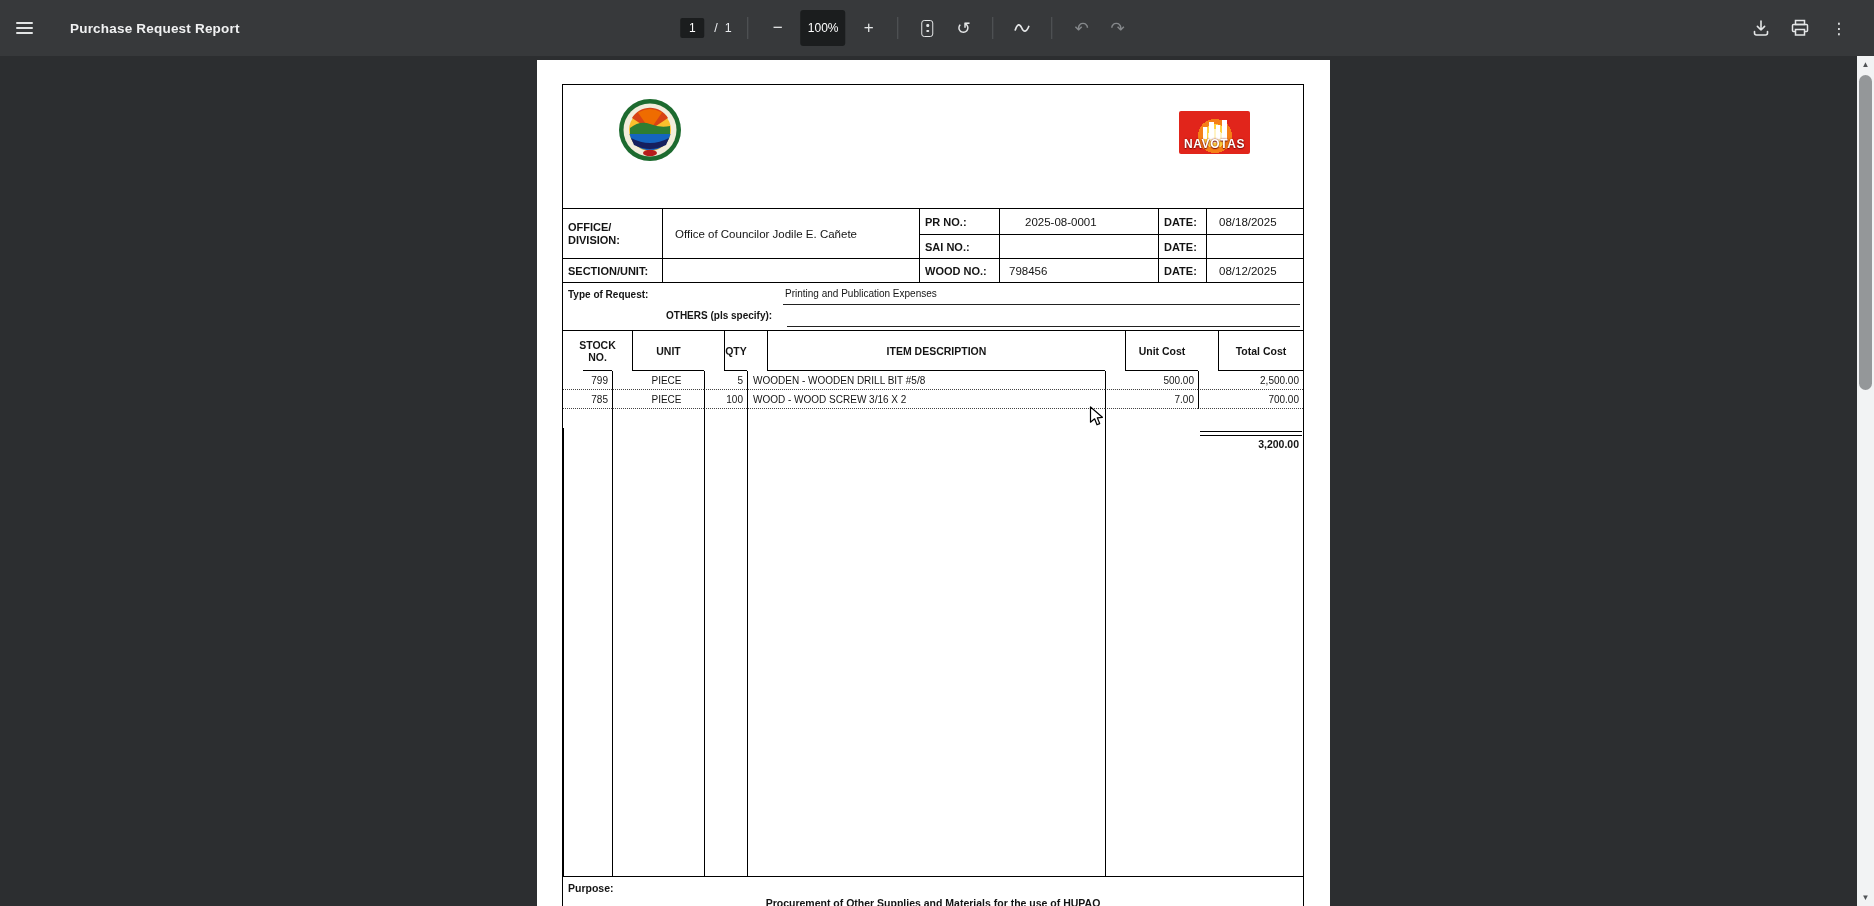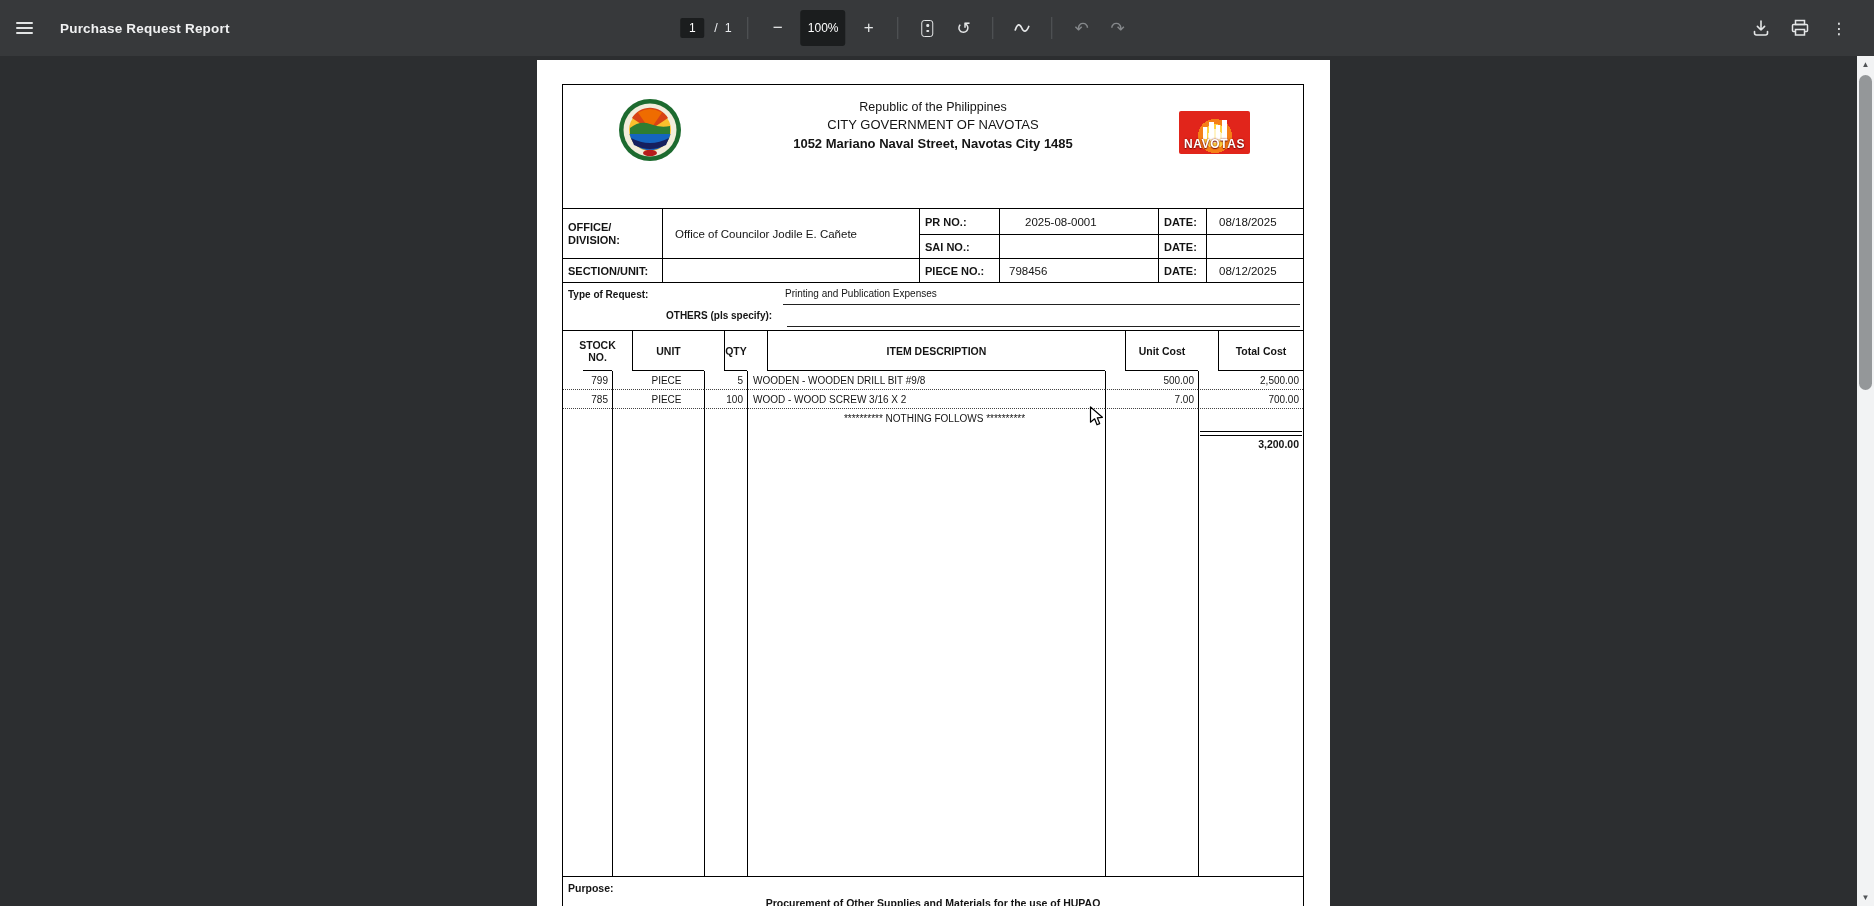--- a/index.html
+++ b/index.html
@@ -2,21 +2,21 @@
 <html><head>
 <meta charset="utf-8">
 <style>
   * { margin:0; padding:0; box-sizing:border-box; }
   html,body { width:1874px; height:906px; overflow:hidden; background:#2c2e30;
               font-family:"Liberation Sans","DejaVu Sans",sans-serif; }
 
   
   .toolbar { position:absolute; left:0; top:0; width:1874px; height:56px;
              background:#37393b; display:flex; align-items:center; z-index:30; }
-  .tb-left { position:absolute; left:16px; display:flex; align-items:center; gap:18px; }
+  .tb-left { position:absolute; left:16px; display:flex; align-items:center; gap:28px; }
   .menu-btn { width:26px; height:26px; display:flex; flex-direction:column; justify-content:center;
               gap:3px; background:none; border:none; cursor:pointer; }
   .menu-btn span { display:block; width:17px; height:2px; background:#e2e4e5; border-radius:1px; }
   .tb-title { color:#f0f1f2; font-size:13.5px; font-weight:700; letter-spacing:.2px; }
   .tb-center { position:absolute; left:50%; top:0; height:56px; transform:translateX(-57%);
                display:flex; align-items:center; gap:10px; }
   .pg-box { width:24px; height:20px; background:#1b1d1e; border:none; border-radius:2px;
             color:#fff; font-size:12px; text-align:center; font-family:inherit; }
   .pg-sep { color:#e8eaed; font-size:12.5px; display:flex; gap:7px; }
   .vsep { width:1px; height:22px; background:#55585b; margin:0 6px; }
@@ -175,25 +175,20 @@
           <circle cx="32" cy="32" r="31" fill="#1d6b2f"></circle>
           <circle cx="32" cy="32" r="26.5" fill="#f2eddb"></circle>
           <circle cx="32" cy="32" r="21" fill="#fbc02d"></circle>
           <path d="M32 32 L14 20 A21 21 0 0 1 50 20 Z" fill="#d84315"></path>
           <path d="M32 32 L20 14.5 L26 12 L32 11 L38 12 L44 14.5 Z" fill="#ef6c00"></path>
           <path d="M12 30 q10 -8 20 -4 q10 4 20 2 l0 8 l-40 0 Z" fill="#2e7d32"></path>
           <path d="M11.5 36 a21 21 0 0 0 41 0 Z" fill="#1565c0"></path>
           <path d="M13 40 q19 10 38 0 l-3 7 q-16 8 -32 0 Z" fill="#16205e"></path>
           <ellipse cx="32" cy="55" rx="7" ry="3.2" fill="#b71c1c"></ellipse>
         </svg>
-        <div class="hdr-text">
-          <div class="hdr-l1">Republic of the Philippines</div>
-          <div class="hdr-l2">CITY GOVERNMENT OF NAVOTAS</div>
-          <div class="hdr-l3">1052 Mariano Naval Street, Navotas City 1485</div>
-        </div>
         <div class="logo">
           <div class="sun"></div>
           <svg width="71" height="43" viewBox="0 0 71 43">
             <rect x="24" y="16" width="4" height="12" fill="#fff"></rect>
             <rect x="30" y="11" width="5" height="17" fill="#fff"></rect>
             <rect x="37" y="14" width="4" height="14" fill="#fff"></rect>
             <rect x="43" y="9" width="5" height="19" fill="#fff"></rect>
           </svg>
           <div class="logo-text">NAVOTAS</div>
         </div>
@@ -209,21 +204,21 @@
         <div class="cell lbl bl">DATE:</div>
         <div class="cell bl">08/18/2025</div>
 
         <div class="cell lbl bl bt" style="grid-column:3">SAI NO.:</div>
         <div class="cell bl bt"></div>
         <div class="cell lbl bl bt">DATE:</div>
         <div class="cell bl bt"></div>
 
         <div class="cell lbl bt" style="grid-column:1">SECTION/UNIT:</div>
         <div class="cell bl bt"></div>
-        <div class="cell lbl bl bt">PIECE NO.:</div>
+        <div class="cell lbl bl bt">WOOD NO.:</div>
         <div class="cell bl bt" style="padding-left:9px">798456</div>
         <div class="cell lbl bl bt">DATE:</div>
         <div class="cell bl bt">08/12/2025</div>
       </div>
 
       <div class="sec sec-type">
         <div class="tor-label">Type of Request:</div>
         <div class="tor-value">Printing and Publication Expenses</div>
         <div class="tor-line"></div>
         <div class="oth-label">OTHERS  (pls specify):</div>
@@ -237,35 +232,34 @@
         </div>
         <div class="th bl">UNIT</div>
         <div class="th bl">QTY</div>
         <div class="th bl">ITEM DESCRIPTION</div>
         <div class="th bl">Unit Cost</div>
         <div class="th bl">Total Cost</div>
 
         <div class="td ra dot">799</div>
         <div class="td ca bl dot">PIECE</div>
         <div class="td ra bl dot">5</div>
-        <div class="td la bl dot">WOODEN - WOODEN DRILL BIT #9/8</div>
+        <div class="td la bl dot">WOODEN - WOODEN DRILL BIT #5/8</div>
         <div class="td ra bl dot">500.00</div>
         <div class="td ra bl dot">2,500.00</div>
 
         <div class="td ra dot">785</div>
         <div class="td ca bl dot">PIECE</div>
         <div class="td ra bl dot">100</div>
         <div class="td la bl dot">WOOD - WOOD SCREW 3/16 X 2</div>
         <div class="td ra bl dot">7.00</div>
         <div class="td ra bl dot">700.00</div>
 
         <div class="td"></div>
         <div class="td bl"></div>
         <div class="td bl"></div>
-        <div class="td ca bl">********** NOTHING FOLLOWS **********</div>
         <div class="td bl"></div>
         <div class="td bl"></div>
 
         <div></div>
         <div class="bl"></div>
         <div class="bl"></div>
         <div class="bl"></div>
         <div class="bl"></div>
         <div class="bl"></div>
 

